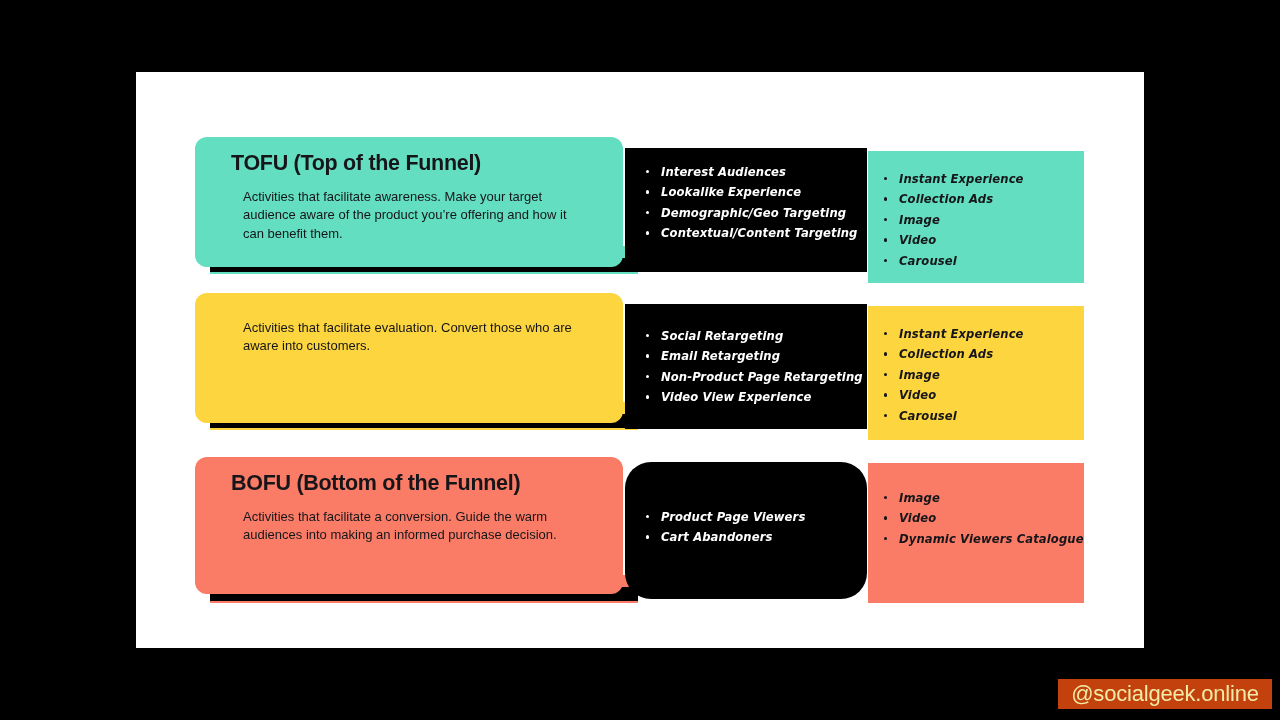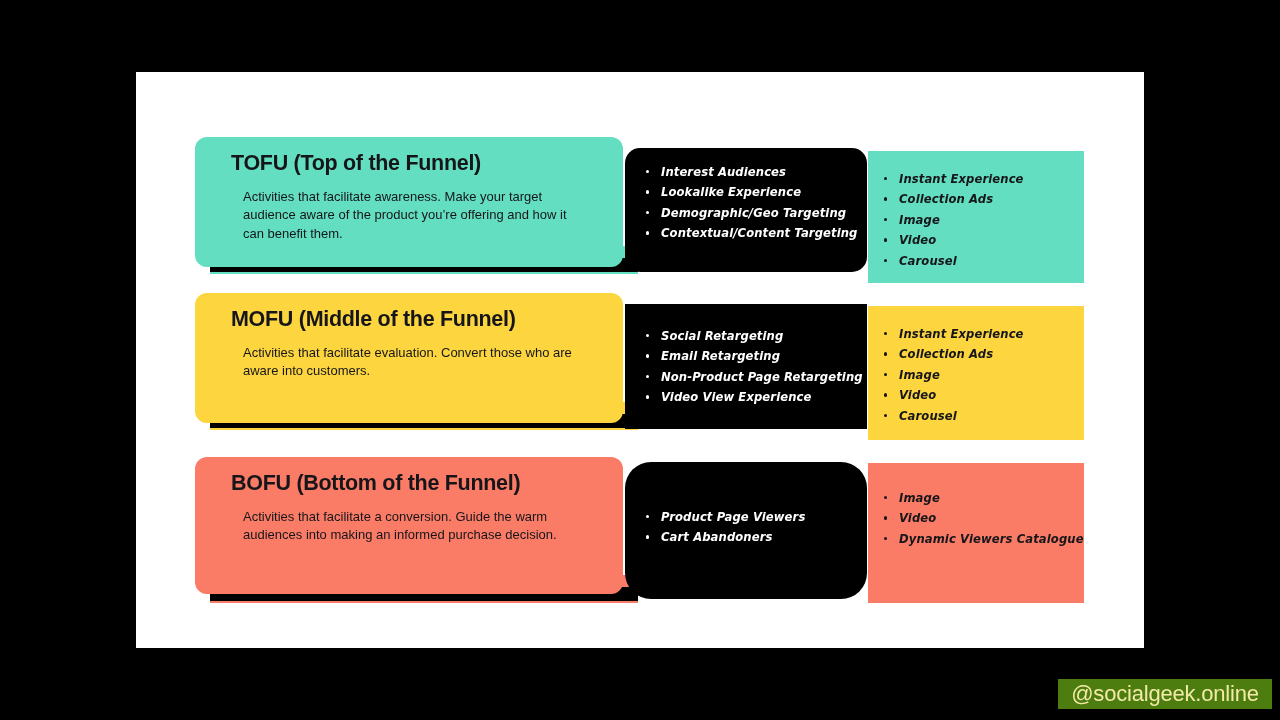--- a/index.html
+++ b/index.html
@@ -159,21 +159,21 @@
   <div class="funnel-row">
 
     <div class="card-underlay" style="top: 174px; background: rgb(99, 222, 192);"></div>
     <div class="card-shadow" style="top:186px;"></div>
 
     <div class="stage-card" style="top: 65px; background: rgb(99, 222, 192);">
       <p class="stage-title">TOFU (Top of the Funnel)</p>
       <p class="stage-desc">Activities that facilitate awareness. Make your target audience aware of the product you’re offering and how it can benefit them.</p>
     </div>
 
-    <div class="mid-panel" style="top:76px; height:124px;border-radius:15px;">
+    <div class="mid-panel" style="top:76px; height:124px;">
       <div class="bullets-wrap">
         <ul class="bullets">
           <li>Interest Audiences</li>
           <li>Lookalike Experience</li>
           <li>Demographic/Geo Targeting</li>
           <li>Contextual/Content Targeting</li>
         </ul>
       </div>
     </div>
 
@@ -189,21 +189,20 @@
       </div>
     </div>
   </div>
 
   <div class="funnel-row">
 
     <div class="card-underlay" style="top: 330px; background: rgb(252, 213, 63);"></div>
     <div class="card-shadow" style="top:342px;"></div>
 
     <div class="stage-card" style="top: 221px; background: rgb(252, 213, 63);">
-      <p class="stage-title">MOFU (Middle of the Funnel)</p>
       <p class="stage-desc">Activities that facilitate evaluation. Convert those who are aware into customers.</p>
     </div>
 
     <div class="mid-panel" style="top:232px; height:125px;">
       <div class="bullets-wrap" style="top:22px;">
         <ul class="bullets">
           <li>Social Retargeting</li>
           <li>Email Retargeting</li>
           <li>Non-Product Page Retargeting</li>
           <li>Video View Experience</li>
@@ -247,15 +246,15 @@
       <div class="bullets-wrap" style="top:25px;">
         <ul class="bullets">
           <li>Image</li>
           <li>Video</li>
           <li>Dynamic Viewers Catalogue</li>
         </ul>
       </div>
     </div>
   </div>
 
-  <div id="watermark" style="background: #4d7c0f; color: rgb(242, 234, 166);">@socialgeek.online</div>
+  <div id="watermark" style="background: #c2410c; color: rgb(242, 234, 166);">@socialgeek.online</div>
 
 </div>
 
 </body></html>

